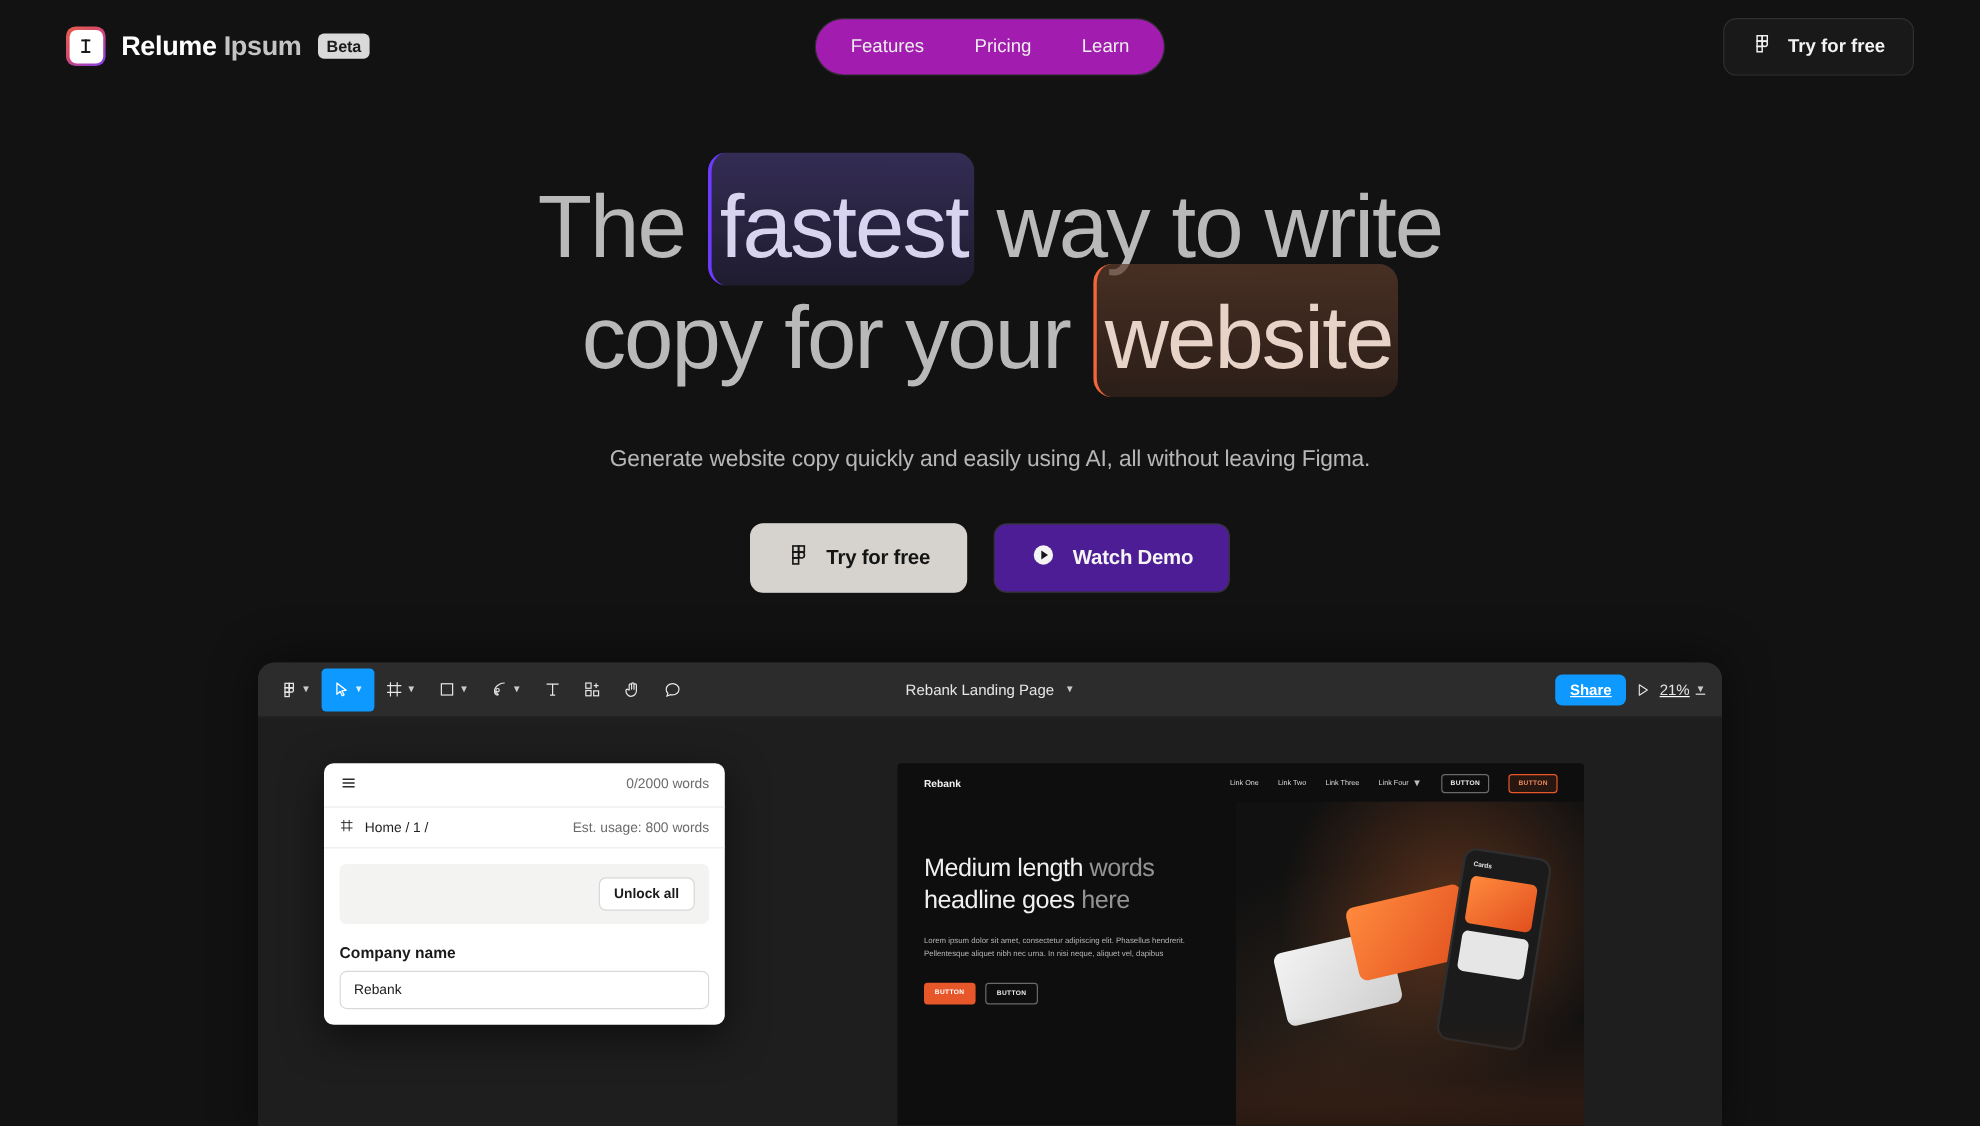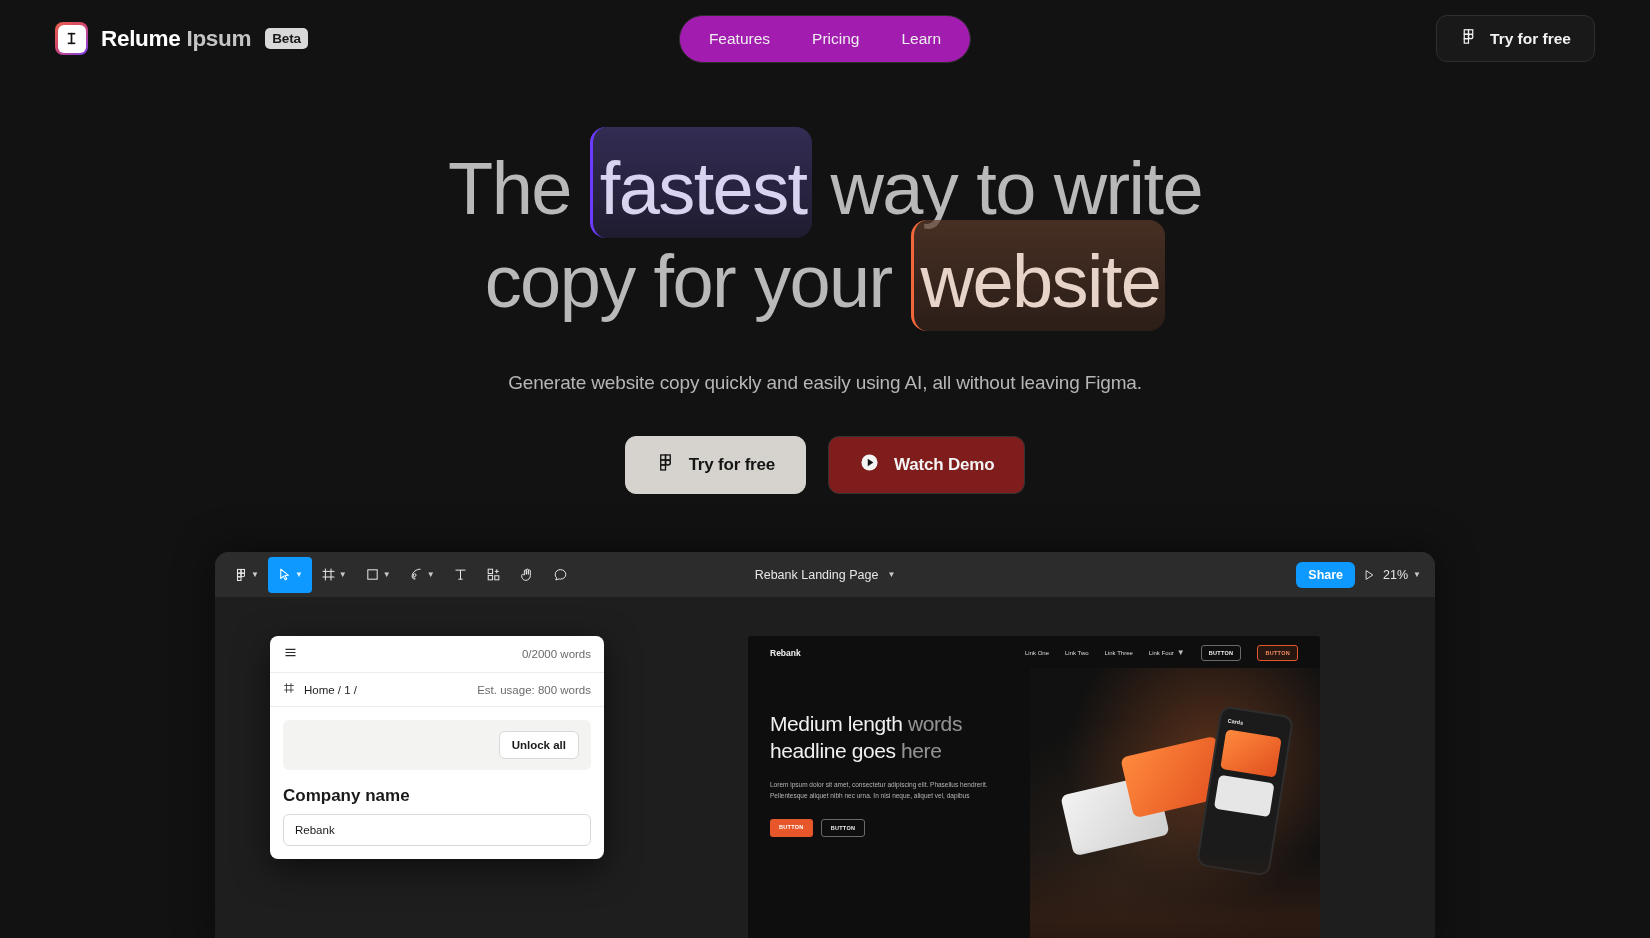--- a/index.html
+++ b/index.html
@@ -176,21 +176,21 @@
     border: 1px solid transparent;
     letter-spacing: -0.2px;
     white-space: nowrap;
   }
   .btn-primary {
     background: #d6d3ce;
     color: #141414;
     border-color: #d6d3ce;
   }
   .btn-secondary {
-    background: #7f1d1d;
+    background: #4c1d95;
     color: #f4f4f4;
     border-color: #333333;
   }
 
   
   .figma-window {
     position: relative;
     width: 1220px;
     margin: 58px auto 0;
     background: #2c2c2c;
@@ -237,20 +237,21 @@
     color: #e6e6e6;
     cursor: pointer;
     white-space: nowrap;
   }
 
   .figma-right {
     margin-left: auto;
     display: flex;
     align-items: center;
     gap: 4px;
+    text-decoration: underline;
   }
   .share-btn {
     background: #0d99ff;
     color: #ffffff;
     font-size: 12.5px;
     font-weight: 600;
     border-radius: 6px;
     padding: 6px 12px;
     cursor: pointer;
   }
@@ -344,21 +345,21 @@
     font-size: 11.5px;
     font-weight: 700;
     color: #1a1a1a;
     padding: 7px 12px;
     cursor: pointer;
     white-space: nowrap;
   }
 
   .pp-field-label {
     margin-top: 16px;
-    font-size: 17px;
+    font-size: 13px;
     font-weight: 700;
     color: #1a1a1a;
   }
   .pp-input {
     margin-top: 8px;
     width: 100%;
     border: 1px solid #d9d9d9;
     border-radius: 6px;
     padding: 9px 11px;
     font-size: 11.5px;

